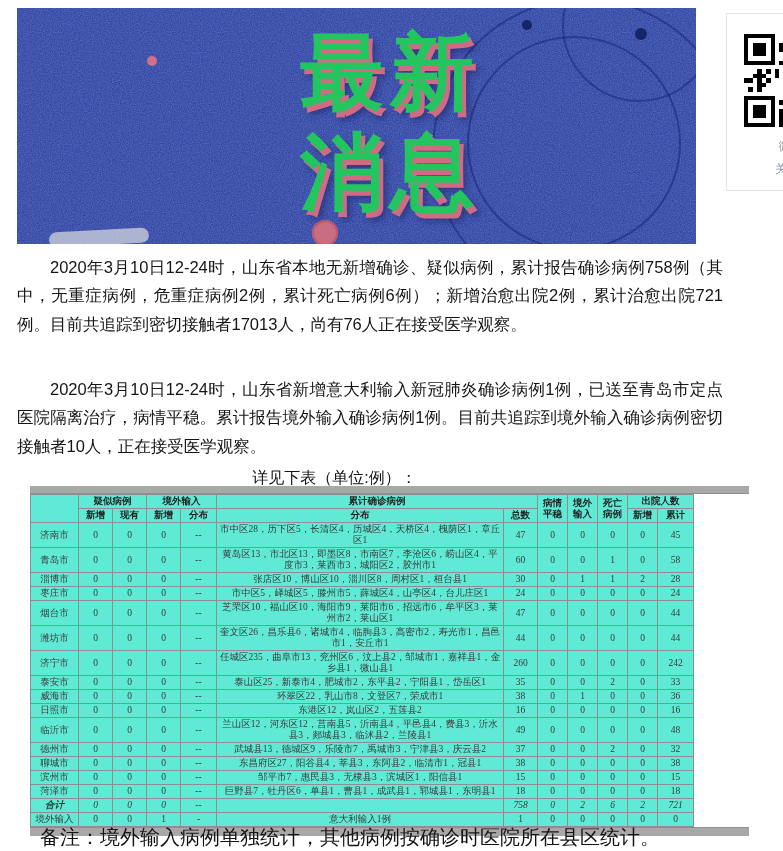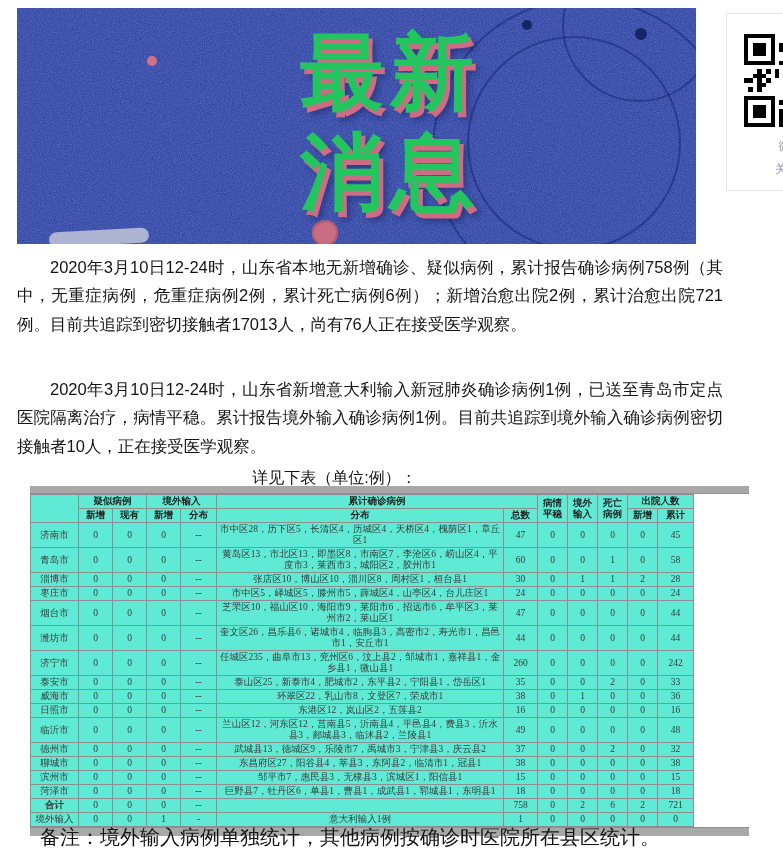--- a/index.html
+++ b/index.html
@@ -60,21 +60,21 @@
     border-collapse:collapse;table-layout:fixed;width:663px;
     font-family:"Liberation Serif","DejaVu Serif",serif;
     font-size:9.5px;color:#3a3a3a;background:#5eead4;
   }
   table.cases th,table.cases td{
     border:1px solid #8e8e8e;padding:1px 2px;text-align:center;
     line-height:11px;overflow:hidden;word-break:break-all;
   }
   table.cases th{font-weight:bold;color:#222;}
   td.dist-cell{text-align:left;}
-  tr.total-row td{font-weight:bold;}
+  tr.total-row td{font-weight:bold;font-style:italic;}
   tr.total-row td.num{font-weight:normal;}
   
   .footnote{position:absolute;left:40px;top:824px;font-size:20px;color:#141414;}
 </style>
 </head>
 <body>
 
 <div class="banner">
   <svg class="noise" width="679" height="236">
     <filter id="noiseF">

